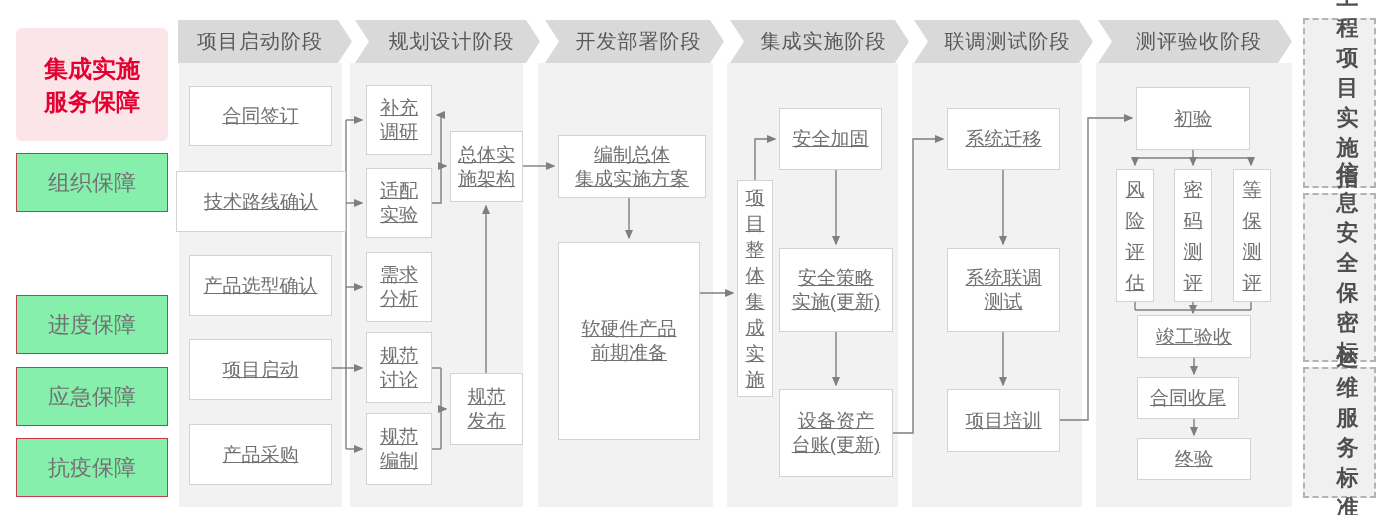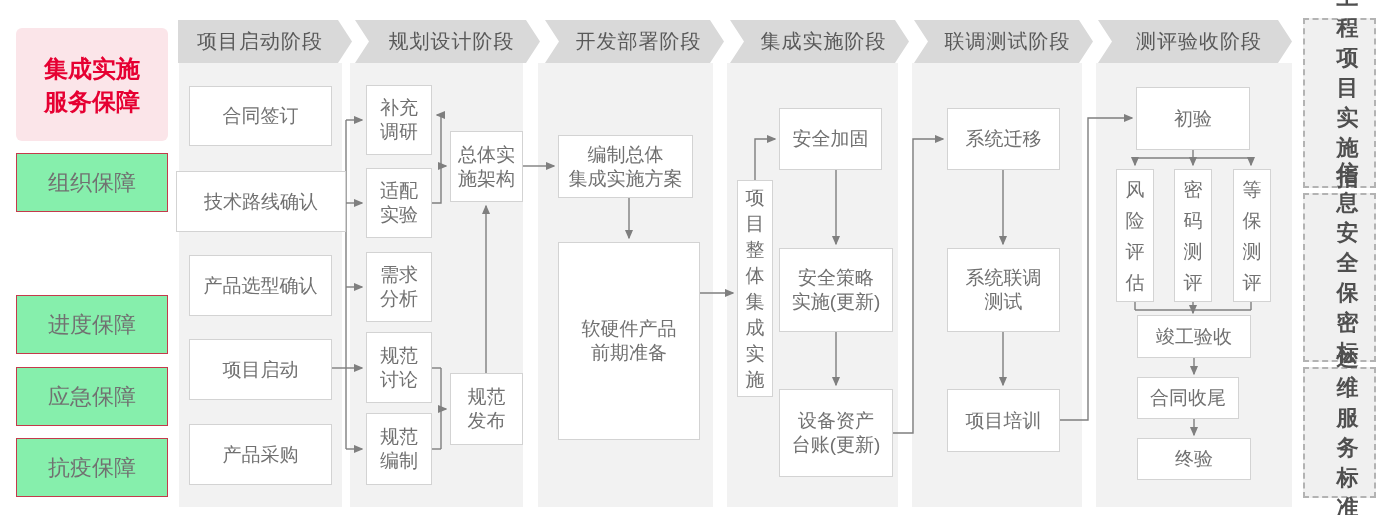--- a/index.html
+++ b/index.html
@@ -6,21 +6,21 @@
   .canvas{position:relative;width:1391px;height:515px;background:#fff;
           font-family:"Liberation Sans",sans-serif;overflow:hidden;}
   .colbg{position:absolute;top:63px;height:444px;background:#f2f2f2;z-index:1;}
   .hdr{position:absolute;top:20px;height:43px;background:#d9d9d9;z-index:3;
        display:flex;align-items:center;justify-content:center;
        font-size:20px;font-weight:normal;color:#595959;letter-spacing:1px;box-sizing:border-box;}
   .hdr.first{clip-path:polygon(0 0,calc(100% - 14px) 0,100% 50%,calc(100% - 14px) 100%,0 100%);padding-right:10px;}
   .hdr.next{clip-path:polygon(0 0,calc(100% - 14px) 0,100% 50%,calc(100% - 14px) 100%,0 100%,14px 50%);padding-left:8px;}
   .fbox{position:absolute;background:#fff;border:1px solid #d3d3d3;z-index:3;box-sizing:border-box;
         display:flex;align-items:center;justify-content:center;text-align:center;
-        color:#717171;font-size:19px;line-height:24px;white-space:pre-line;}
+        color:#717171;font-size:19px;line-height:24px;white-space:pre-line;text-decoration:underline;}
   .vbox{line-height:26px;}
   .vbox4{line-height:31px;}
   .pink{position:absolute;left:16px;top:28px;width:152px;height:113px;background:#fbe5e9;
         border-radius:6px;z-index:3;display:flex;align-items:center;justify-content:center;
         text-align:center;color:#e60032;font-weight:bold;font-size:24px;line-height:33px;white-space:pre-line;}
   .redbox{position:absolute;left:16px;width:152px;height:59px;background:#86efac;border:1.5px solid #c43a4b;
         z-index:3;box-sizing:border-box;display:flex;align-items:center;justify-content:center;
         font-size:22px;color:#717171;}
   .std{position:absolute;left:1303px;width:73px;background:#f0f0f0;border:2px dashed #b3b3b3;
        z-index:3;box-sizing:border-box;display:flex;align-items:center;justify-content:center;
@@ -129,21 +129,21 @@
 分析</div>
   <div class="fbox" style="left:366px;top:332px;width:66px;height:71px">规范
 讨论</div>
   <div class="fbox" style="left:366px;top:413px;width:66px;height:72px">规范
 编制</div>
   <div class="fbox" style="left:450px;top:131px;width:73px;height:71px">总体实
 施架构</div>
   <div class="fbox" style="left:450px;top:373px;width:73px;height:72px">规范
 发布</div>
 
-  <div class="fbox" style="left:558px;top:135px;width:135px;height:63px">编制总体
+  <div class="fbox" style="left:558px;top:135px;width:148px;height:63px">编制总体
 集成实施方案</div>
   <div class="fbox" style="left:558px;top:242px;width:142px;height:198px">软硬件产品
 前期准备</div>
 
   <div class="fbox vbox" style="left:737px;top:180px;width:36px;height:217px">项
 目
 整
 体
 集
 成

